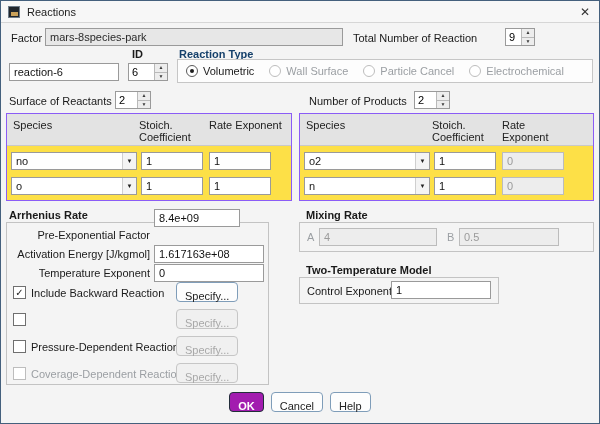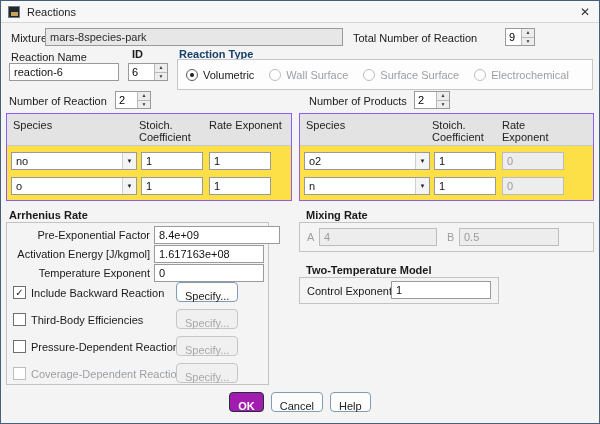--- a/index.html
+++ b/index.html
@@ -87,62 +87,61 @@
 <body>
 
 <div class="dialog">
 
   <div class="titlebar">
     <span class="app-icon"></span>
     <span class="title">Reactions</span>
     <span class="close">✕</span>
   </div>
 
-  <span class="lbl" style="left:10px; top:30px;">Mixture</span>
+  <span class="lbl" style="left:10px; top:30px;">Factor</span>
   <input class="tf ro" style="left: 44px; top: 27px; width: 298px;" readonly="" value="mars-8species-park">
   <span class="lbl" style="left:352px; top:30px;">Total Number of Reaction</span>
   <div class="spinner" style="left:504px; top:27px; width:30px;">
     <input value="9" style="">
     <div class="spin-btns">
       <div class="spin-btn">▲</div>
       <div class="spin-btn">▼</div>
     </div>
   </div>
 
-  <span class="lbl" style="left:10px; top:49px;">Reaction Name</span>
   <span class="lbl bold" style="left:131px; top:46px;text-align:right;">ID</span>
   <span class="lbl bold" style="left:178px; top:46px; color:#15406b;">Reaction Type</span>
   <input class="tf" style="left: 8px; top: 62px; width: 110px;" value="reaction-6">
   <div class="spinner" style="left:127px; top:62px; width:40px;">
     <input value="6" style="">
     <div class="spin-btns">
       <div class="spin-btn">▲</div>
       <div class="spin-btn">▼</div>
     </div>
   </div>
-  <div class="radio-box" style="left:176px; top:58px; width:416px; height:31px;">
+  <div class="radio-box" style="left:176px; top:58px; width:416px; height:24px;">
     <span class="radio-item">
       <span class="radio selected"></span>
       <span class="radio-label">Volumetric</span>
     </span>
     <span class="radio-item">
       <span class="radio off"></span>
       <span class="radio-label gray">Wall Surface</span>
     </span>
     <span class="radio-item">
       <span class="radio off"></span>
-      <span class="radio-label gray">Surface Surface</span>
+      <span class="radio-label gray">Particle Cancel</span>
     </span>
     <span class="radio-item">
       <span class="radio off"></span>
       <span class="radio-label gray">Electrochemical</span>
     </span>
   </div>
 
-  <span class="lbl" style="left:8px; top:93px;">Number of Reaction</span>
+  <span class="lbl" style="left:8px; top:93px;">Surface of Reactants</span>
   <div class="spinner" style="left:114px; top:90px; width:36px;">
     <input value="2" style="">
     <div class="spin-btns">
       <div class="spin-btn">▲</div>
       <div class="spin-btn">▼</div>
     </div>
   </div>
   <span class="lbl" style="left:308px; top:93px;">Number of Products</span>
   <div class="spinner" style="left:413px; top:90px; width:36px;">
     <input value="2" style="">
@@ -194,34 +193,33 @@
       <span class="dd-arrow">▼</span>
     </div>
     <input class="tf" style="left: 134px; top: 63px; width: 62px;" value="1">
     <input class="tf dis" style="left: 202px; top: 63px; width: 62px;" readonly="" value="0">
   </div>
 
   <span class="lbl bold" style="left:8px; top:207px;">Arrhenius Rate</span>
   <div class="groupbox" style="left:5px; top:221px; width:263px; height:163px;"></div>
 
   <span class="lbl" style="left:8px; top:227px; width:141px; text-align:right;">Pre-Exponential Factor</span>
-  <input class="tf" style="left: 153px; top: 225px; width: 126px;" value="8.4e+09">
+  <input class="tf" style="left: 153px; top: 208px; width: 86px;" value="8.4e+09">
 
   <span class="lbl" style="left:8px; top:246px; width:141px; text-align:right;">Activation Energy [J/kgmol]</span>
   <input class="tf" style="left: 153px; top: 244px; width: 110px;" value="1.617163e+08">
 
   <span class="lbl" style="left:8px; top:265px; width:141px; text-align:right;">Temperature Exponent</span>
   <input class="tf" style="left: 153px; top: 263px; width: 110px;" value="0">
 
   <span class="chk" style="left:12px; top:285px;">✓</span>
   <span class="lbl" style="left:30px; top:285px;">Include Backward Reaction</span>
   <button class="btn" style="left:175px; top:281px; width:62px;">Specify...</button>
 
   <span class="chk off" style="left:12px; top:312px;">✓</span>
-  <span class="lbl" style="left:30px; top:312px;">Third-Body Efficiencies</span>
   <button class="btn disb" style="left:175px; top:308px; width:62px;">Specify...</button>
 
   <span class="chk off" style="left:12px; top:339px;">✓</span>
   <span class="lbl" style="left:30px; top:339px;">Pressure-Dependent Reaction</span>
   <button class="btn disb" style="left:175px; top:335px; width:62px;">Specify...</button>
 
   <span class="chk off disb" style="left:12px; top:366px;">✓</span>
   <span class="lbl gray" style="left:30px; top:366px;">Coverage-Dependent Reaction</span>
   <button class="btn disb" style="left:175px; top:362px; width:62px;">Specify...</button>
 

